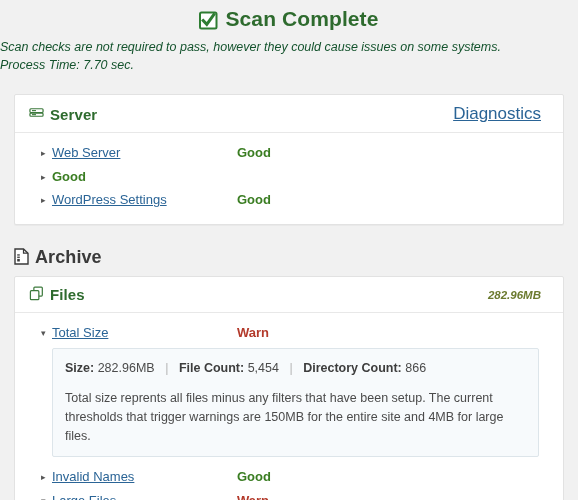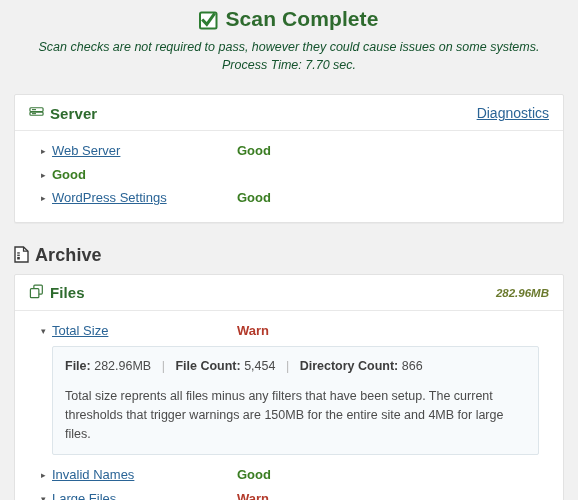--- a/index.html
+++ b/index.html
@@ -12,21 +12,21 @@
     background: #f1f1f1;
     font-family: "Liberation Sans", sans-serif;
     font-size: 13px;
     color: #444;
     overflow: hidden;
   }
 
   
   .scan-header {
     padding-top: 6px;
-    text-align: center;
+    text-align: left;
   }
   .scan-title {
     display: flex;
     align-items: center;
     justify-content: center;
     gap: 7px;
     font-size: 21px;
     font-weight: bold;
     color: #2e6b2e;
     letter-spacing: 0.1px;
@@ -53,37 +53,37 @@
     background: #fff;
     border: 1px solid #e2e2e2;
     border-radius: 2px;
     margin: 0 14px;
     box-shadow: 0 1px 1px rgba(0,0,0,0.035);
   }
   .panel-head {
     display: flex;
     align-items: center;
     justify-content: space-between;
-    padding: 9px 14px 8px 14px;
+    padding: 9px 22px 8px 14px;
     border-bottom: 1px solid #e8e8e8;
     text-align: center;
   }
   .panel-head-left {
     display: flex;
     align-items: center;
     gap: 6px;
   }
   .panel-title {
     font-size: 15px;
     font-weight: bold;
     color: #2e6b2e;
     letter-spacing: 0.1px;
   }
   .panel-head-link {
-    font-size: 14px;
+    font-size: 17px;
     color: #2a6496;
     text-decoration: underline;
     cursor: pointer;
   }
   .panel-head-size {
     font-size: 11.5px;
     font-style: italic;
     font-weight: bold;
     color: #6b7a2e;
   }
@@ -245,21 +245,21 @@
   </div>
   <div class="panel-body">
 
     <div class="check-row">
       <span class="tri">▾</span>
       <a class="check-name">Total Size</a>
       <span class="status warn">Warn</span>
     </div>
     <div class="detail-box">
       <div class="detail-stats">
-        <b>File:</b>
+        <b>Size:</b>
         <span>282.96MB</span>
         <span class="sep">|</span>
         <b>File Count:</b>
         <span>5,454</span>
         <span class="sep">|</span>
         <b>Directory Count:</b>
         <span>866</span>
       </div>
       <p class="detail-text">Total size reprents all files minus any filters that have been setup. The current thresholds that trigger warnings are 150MB for the entire site and 4MB for large files.</p>
     </div>

